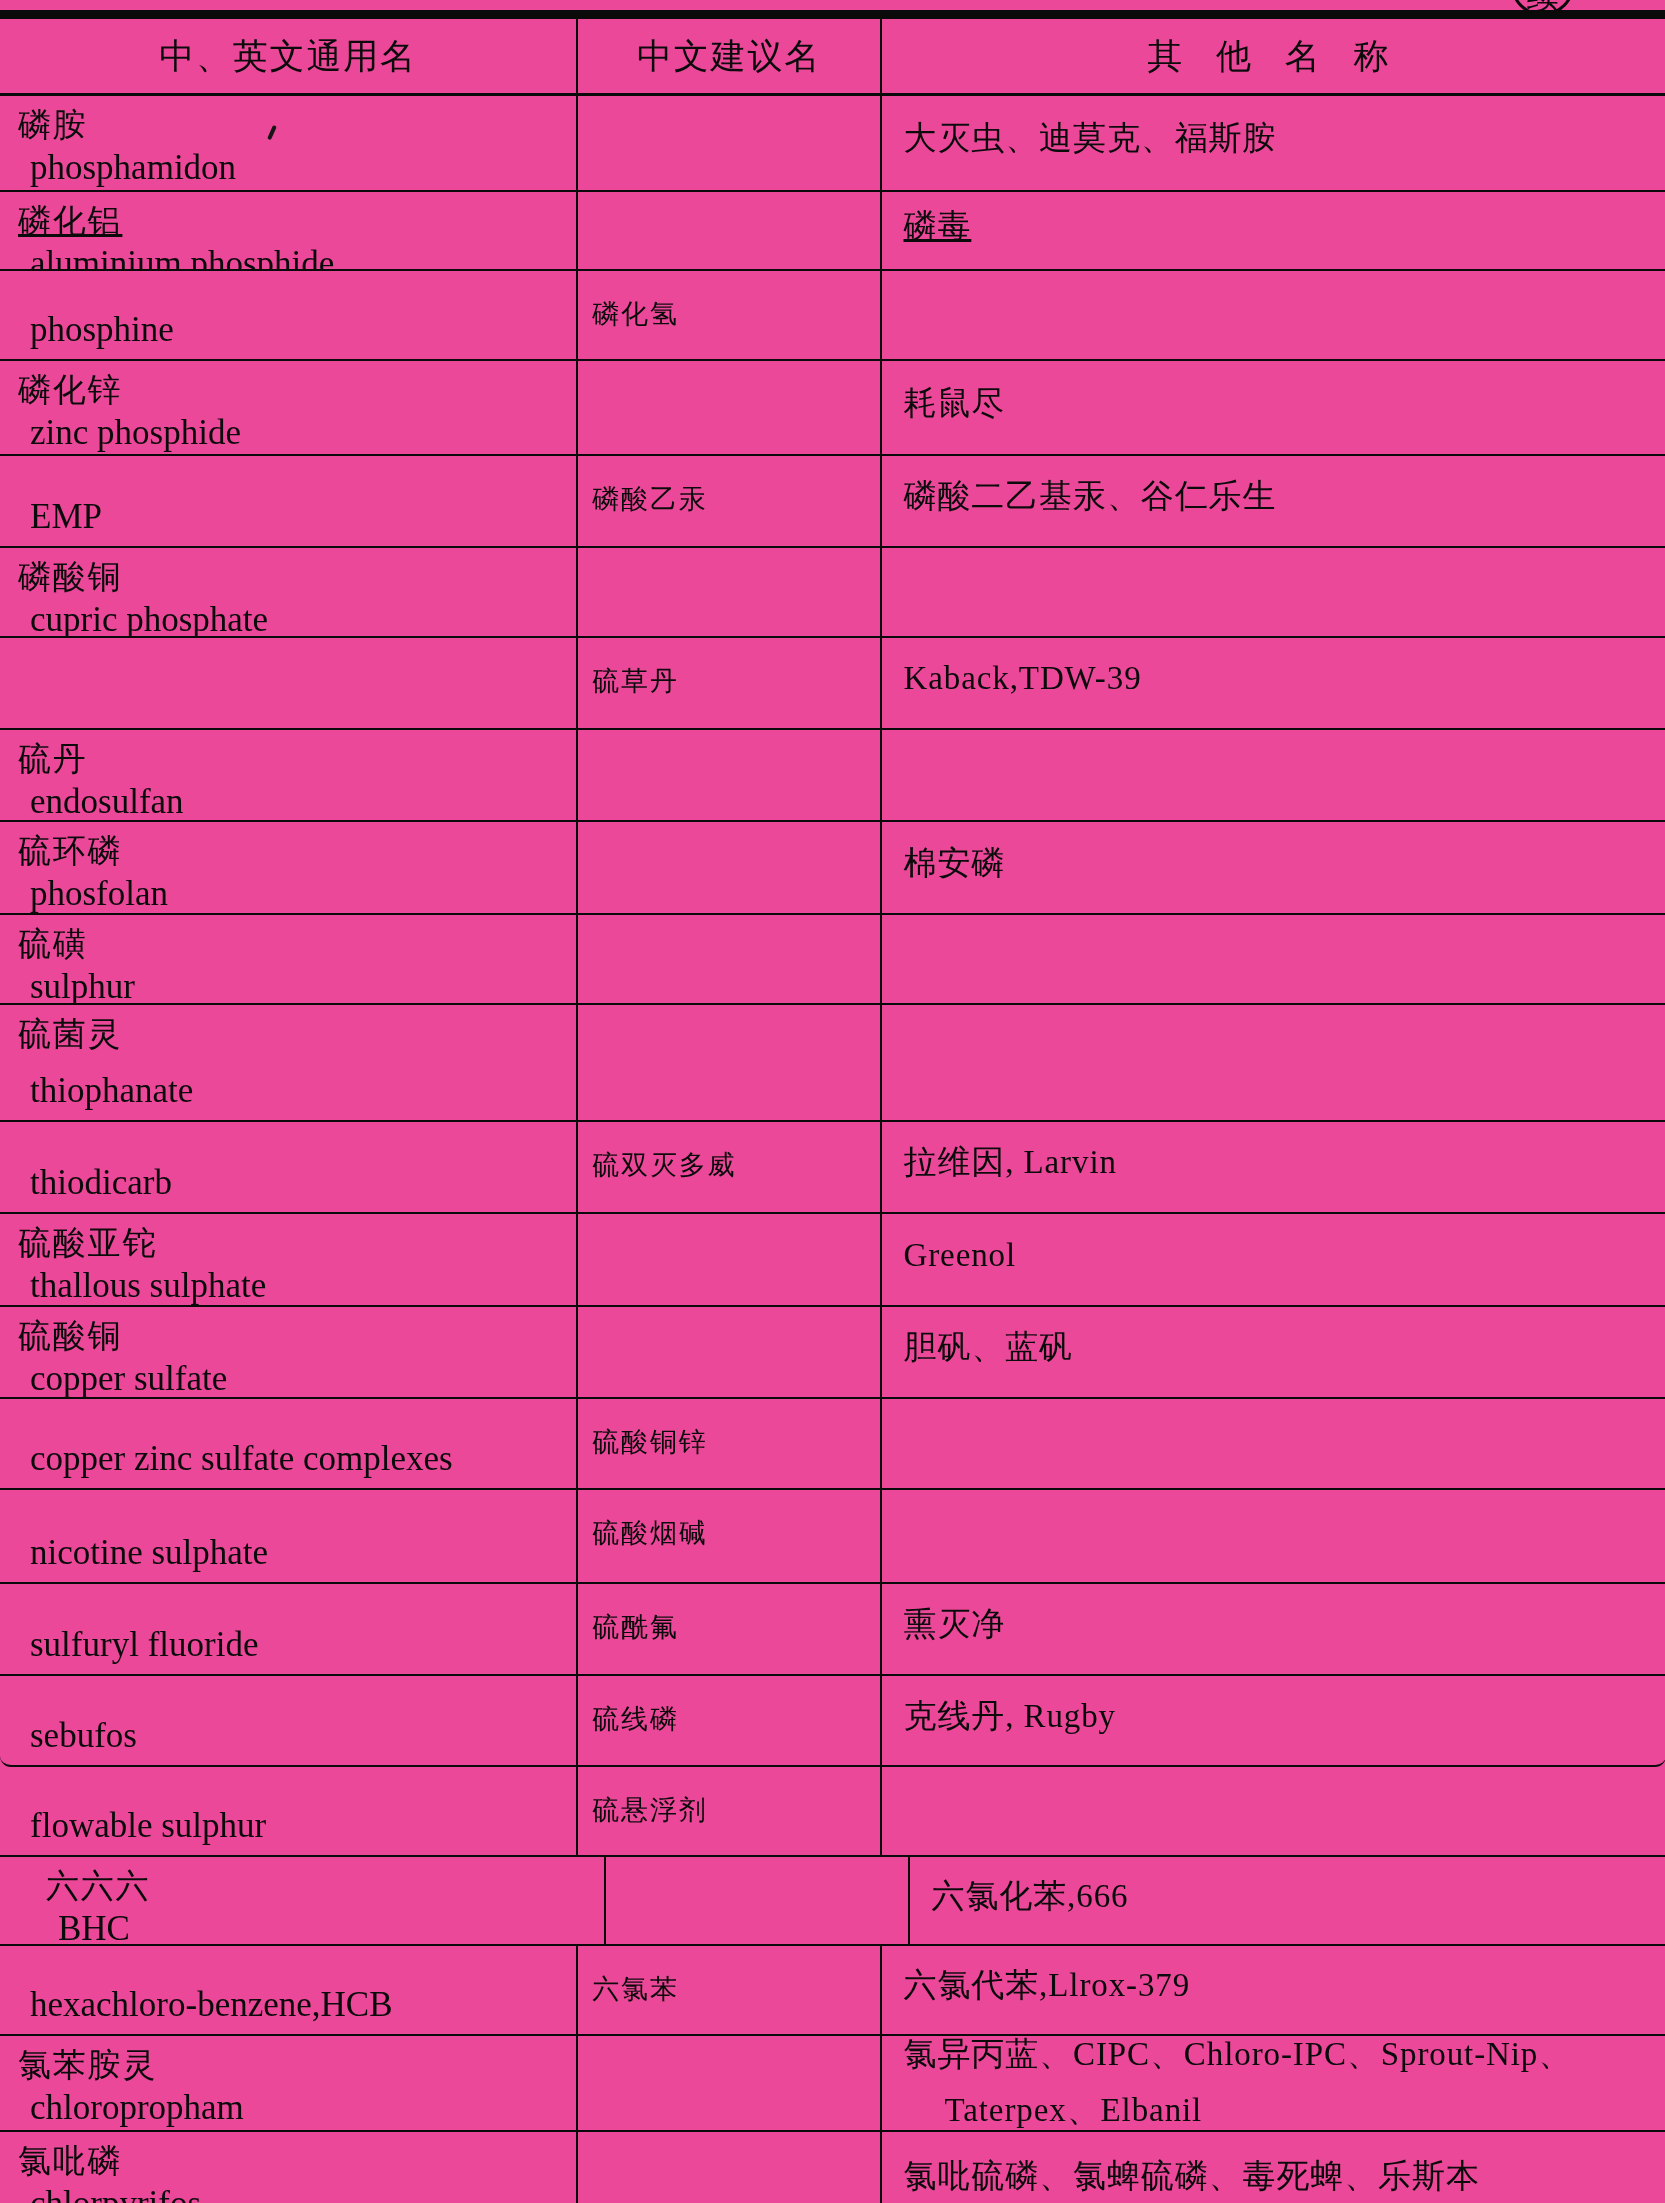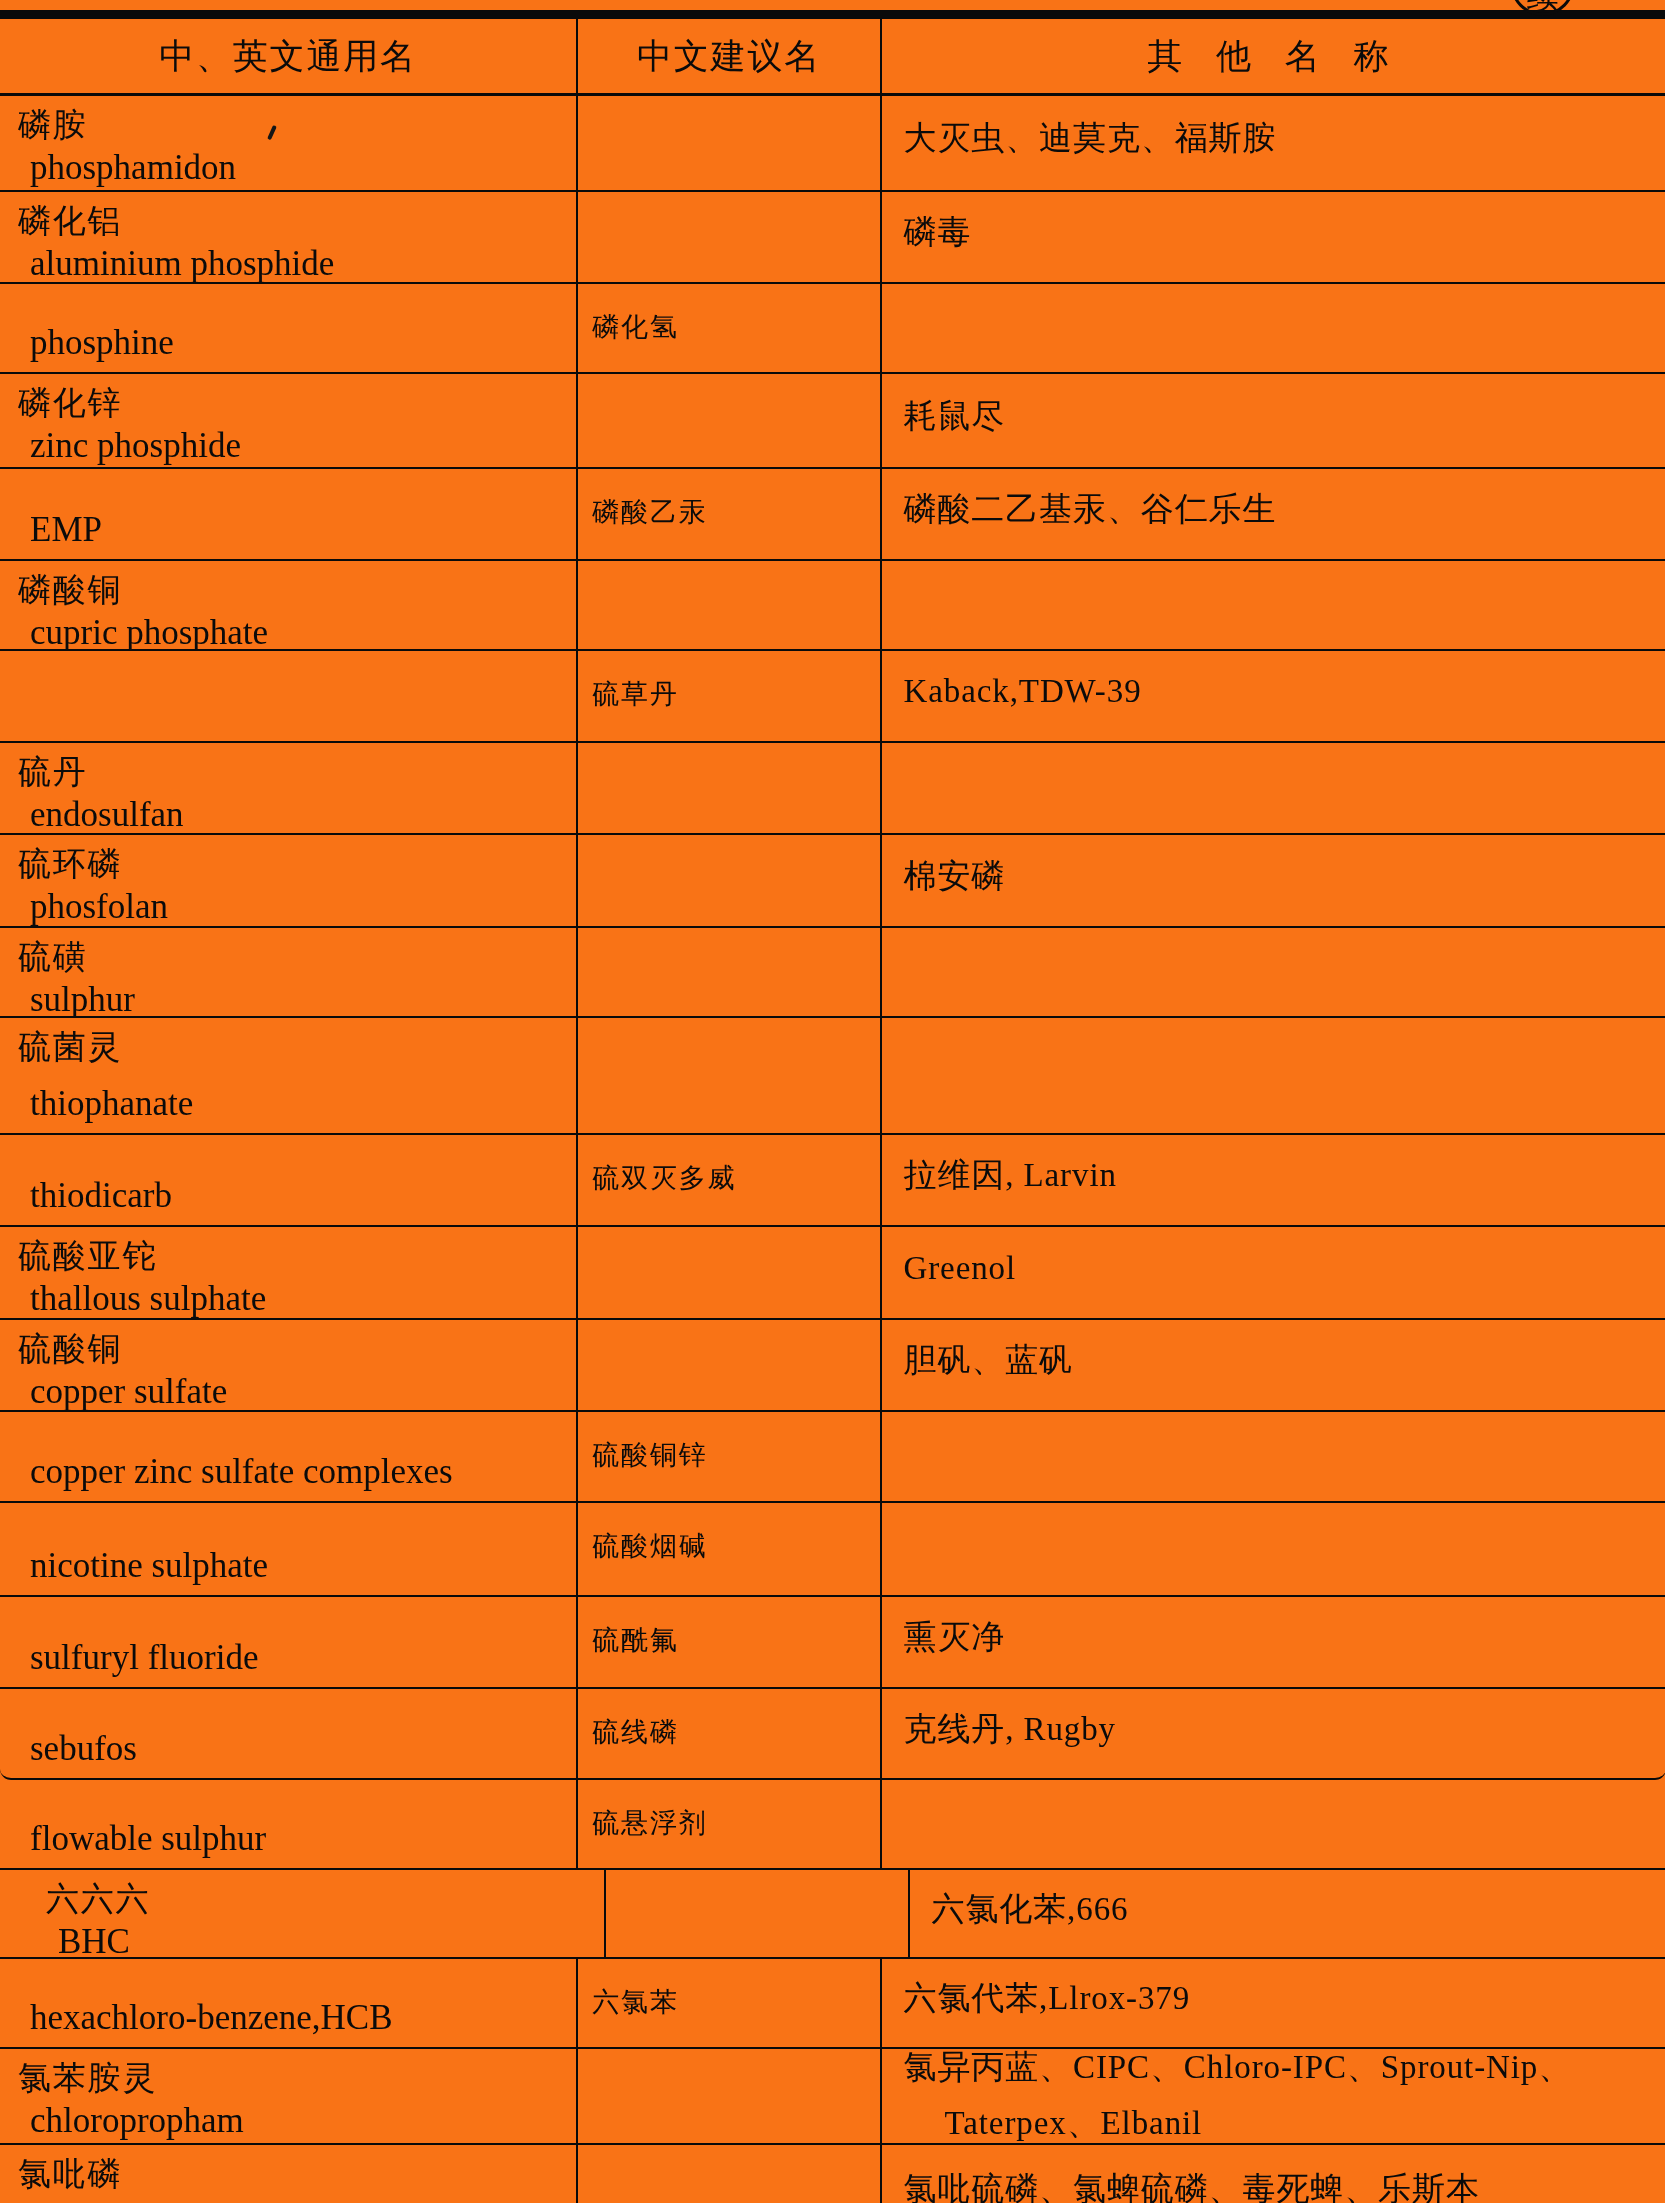--- a/index.html
+++ b/index.html
@@ -1,18 +1,18 @@
 <!DOCTYPE html>
 <html style="font-size:14.3px"><head>
 <meta charset="utf-8">
 <title>Pesticide name table (scanned page)</title>
 <style>
   html,body{margin:0;padding:0;background:#ffffff;}
   .page{
-    position:relative;width:1666px;height:2203px;background:#f97316;overflow:hidden;
+    position:relative;width:1666px;height:2203px;background:#ec4899;overflow:hidden;
     font-family:"Liberation Serif","DejaVu Serif",serif;color:#0b0b0b;
   }
   
   .topbar{position:absolute;left:0;top:9.9px;width:1666px;height:9px;background:#0a0a0a;}
   
   .cont{
     position:absolute;left:1510px;top:-51px;width:59px;height:61px;
     border:3.6px solid #0a0a0a;border-radius:50%;
     display:flex;align-items:flex-end;justify-content:center;z-index:2;background:transparent;
   }
@@ -70,21 +70,21 @@
           <div class="c1">
             <span class="cn">磷胺</span>
             <span class="en">phosphamidon</span>
           </div>
           <div class="c2"><span class="sg"></span></div>
           <div class="c3">
             <span class="others">大灭虫、迪莫克、福斯胺</span>
             <span class="others others2"></span>
           </div>
         </div>
-        <div class="row" style="height: 92px;">
+        <div class="row" style="height: 79px; text-decoration: underline;">
           <div class="c1">
             <span class="cn">磷化铝</span>
             <span class="en">aluminium phosphide</span>
           </div>
           <div class="c2"><span class="sg"></span></div>
           <div class="c3">
             <span class="others">磷毒</span>
             <span class="others others2"></span>
           </div>
         </div>

